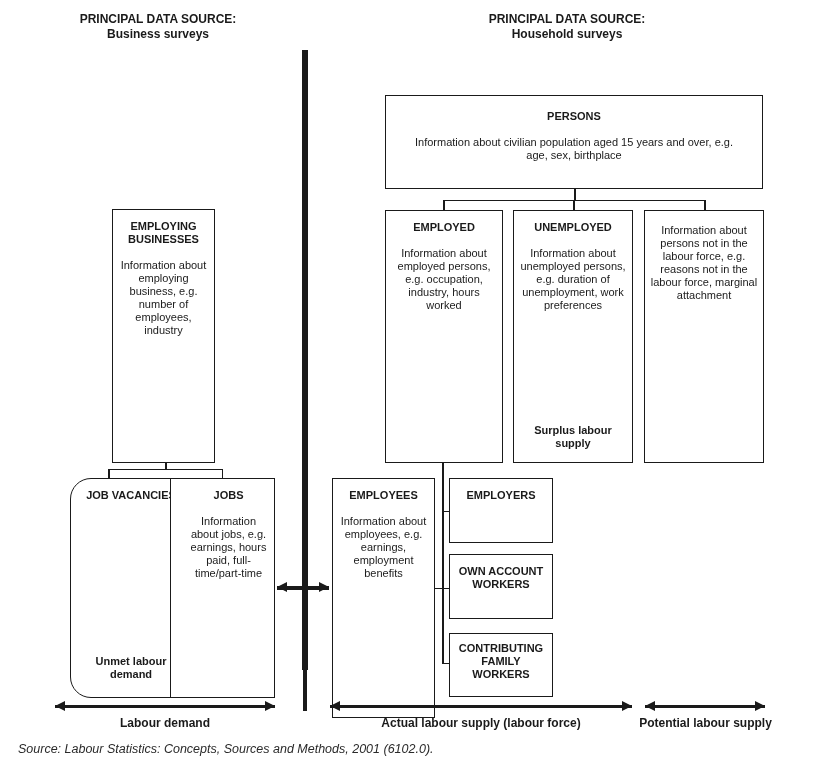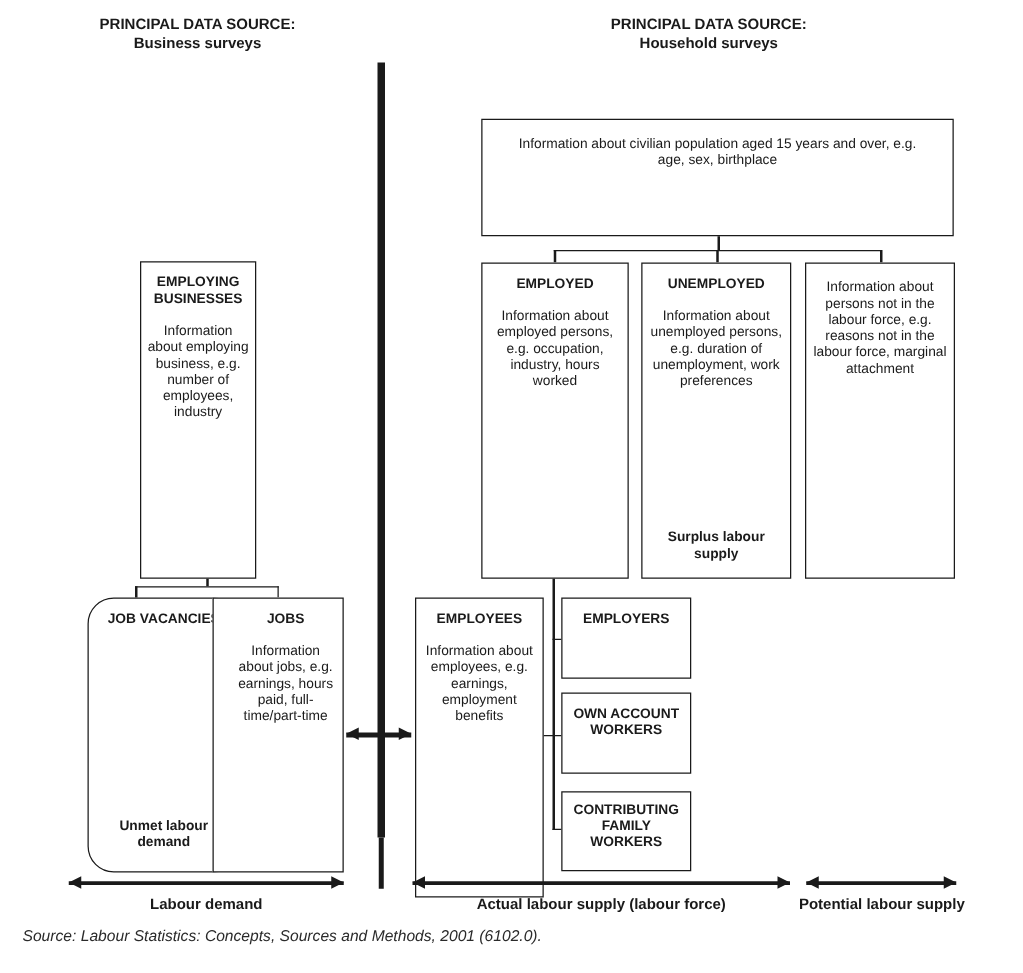--- a/index.html
+++ b/index.html
@@ -45,30 +45,31 @@
   </div>
   <div class="hdr" style="left:447px;top:12px;">
     <div>PRINCIPAL DATA SOURCE:</div>
     <div>Household surveys</div>
   </div>
 
   <div class="cline" style="left:302px;top:50px;width:6px;height:620px;"></div>
   <div class="cline" style="left:303px;top:670px;width:4px;height:41px;"></div>
 
   <div class="box" style="left:385px;top:95px;width:378px;height:94px;">
+    <div class="title" style="margin-top:14px;">PERSONS</div>
     <div class="body" style="padding:0 18px;">Information about civilian population aged 15 years and over, e.g. age, sex, birthplace</div>
   </div>
 
   <div class="cline" style="left:574px;top:189px;width:1.5px;height:11px;"></div>
   <div class="cline" style="left:443px;top:199.5px;width:262px;height:1.5px;"></div>
   <div class="cline" style="left:443px;top:199.5px;width:1.5px;height:10.5px;"></div>
   <div class="cline" style="left:573px;top:199.5px;width:1.5px;height:10.5px;"></div>
   <div class="cline" style="left:704px;top:199.5px;width:1.5px;height:10.5px;"></div>
 
-  <div class="box" style="left:112px;top:209px;width:93px;height:254px;">
+  <div class="box" style="left:112px;top:209px;width:103px;height:254px;">
     <div class="title">EMPLOYING BUSINESSES</div>
     <div class="body">Information about employing business, e.g. number of employees, industry</div>
   </div>
 
   <div class="box" style="left:385px;top:210px;width:118px;height:253px;">
     <div class="title">EMPLOYED</div>
     <div class="body">Information about employed persons, e.g. occupation, industry, hours worked</div>
   </div>
 
   <div class="box" style="left:513px;top:210px;width:120px;height:253px;">

